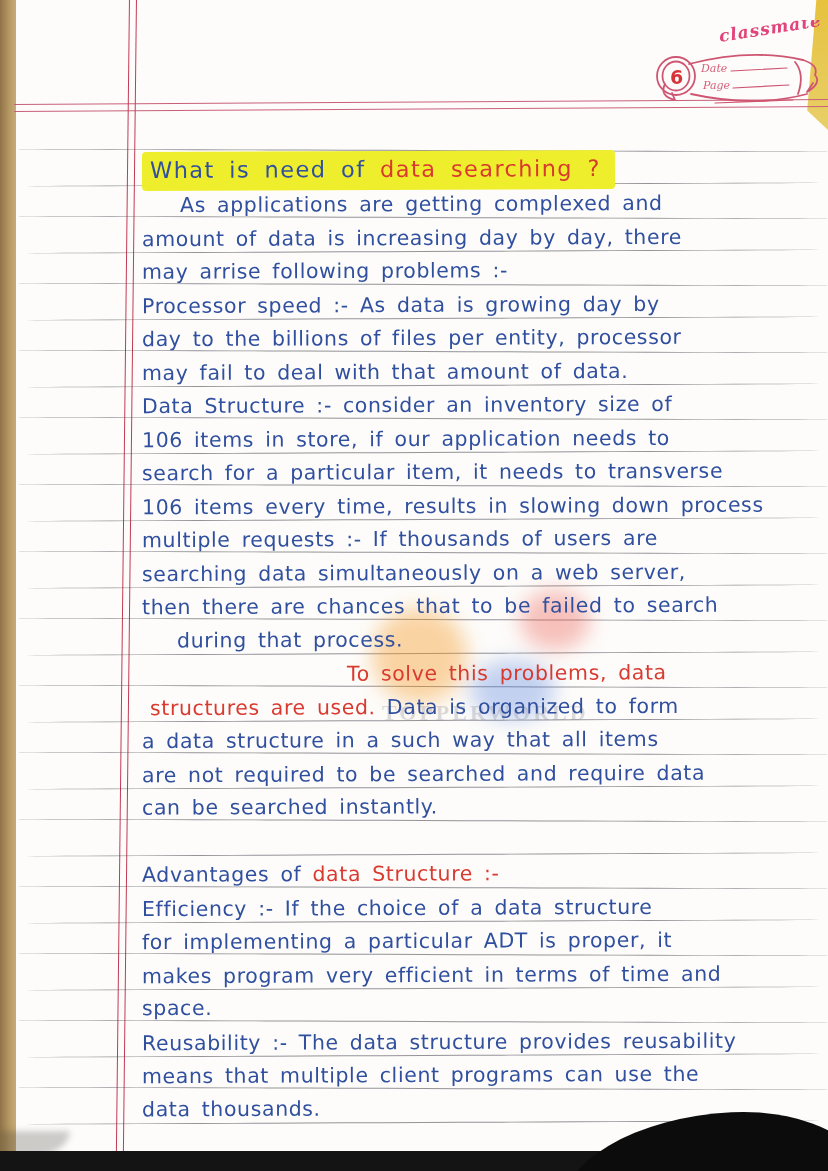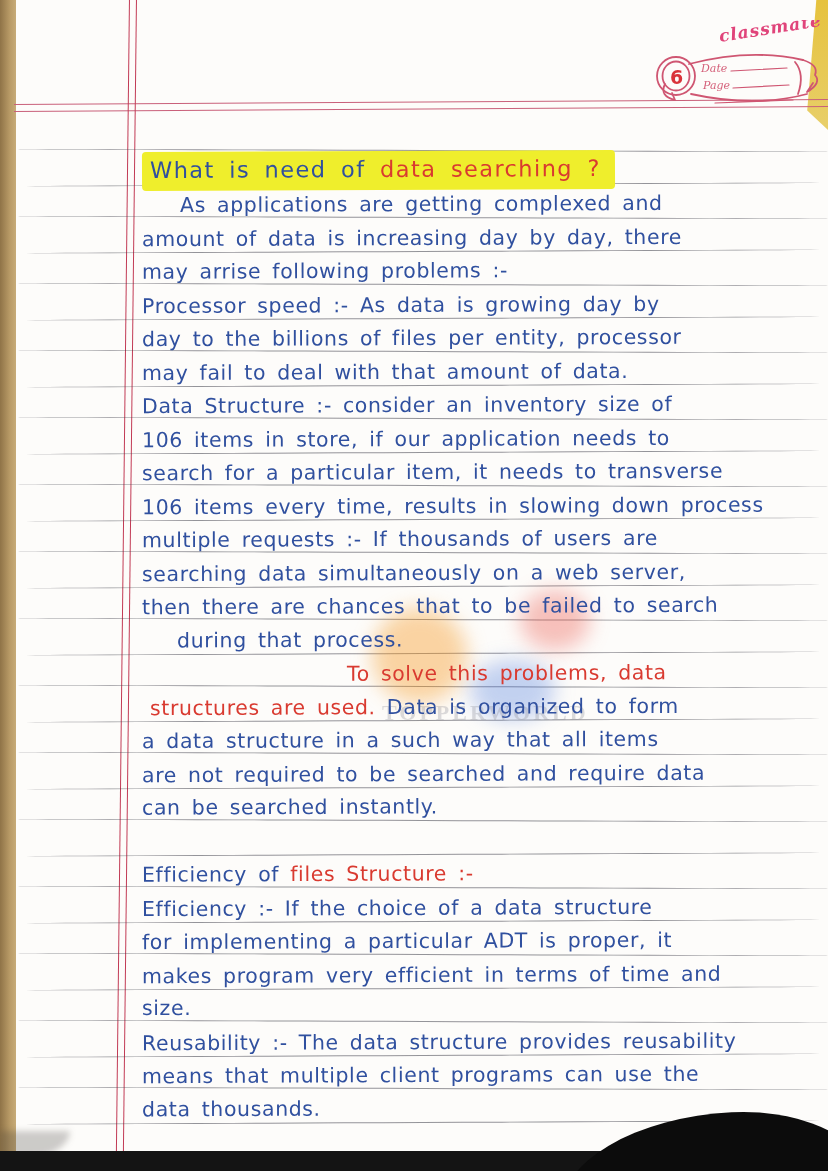--- a/index.html
+++ b/index.html
@@ -137,25 +137,25 @@
       <div class="note-line" style="top: 491.5px; left: 142px;"><span style="color: rgb(48, 80, 159);">106 items every time, results in slowing down process</span></div>
       <div class="note-line" style="top: 525px; left: 142px;"><span style="color: rgb(48, 80, 159);">multiple requests :- If thousands of users are</span></div>
       <div class="note-line" style="top: 558.5px; left: 142px;"><span style="color: rgb(48, 80, 159);">searching data simultaneously on a web server,</span></div>
       <div class="note-line" style="top: 592px; left: 142px;"><span style="color: rgb(48, 80, 159);">then there are chances that to be failed to search</span></div>
       <div class="note-line" style="top: 625.5px; left: 142px; margin-left: 35px;"><span style="color: rgb(48, 80, 159);">during that process.</span></div>
       <div class="note-line" style="top: 659px; left: 347px;"><span style="color: rgb(217, 58, 48);">To solve this problems, data</span></div>
       <div class="note-line" style="top: 692.5px; left: 150px;"><span style="color: rgb(217, 58, 48);">structures are used. </span><span style="color: rgb(48, 80, 159);">Data is organized to form</span></div>
       <div class="note-line" style="top: 726px; left: 142px;"><span style="color: rgb(48, 80, 159);">a data structure in a such way that all items</span></div>
       <div class="note-line" style="top: 759.5px; left: 142px;"><span style="color: rgb(48, 80, 159);">are not required to be searched and require data</span></div>
       <div class="note-line" style="top: 793px; left: 142px;"><span style="color: rgb(48, 80, 159);">can be searched instantly.</span></div>
-      <div class="note-line" style="top: 860px; left: 142px;"><span style="color: rgb(48, 80, 159);">Efficiency of </span><span style="color: rgb(217, 58, 48);">files Structure :-</span></div>
+      <div class="note-line" style="top: 860px; left: 142px;"><span style="color: rgb(48, 80, 159);">Advantages of </span><span style="color: rgb(217, 58, 48);">data Structure :-</span></div>
       <div class="note-line" style="top: 893.5px; left: 142px;"><span style="color: rgb(48, 80, 159);">Efficiency :- If the choice of a data structure</span></div>
       <div class="note-line" style="top: 927px; left: 142px;"><span style="color: rgb(48, 80, 159);">for implementing a particular ADT is proper, it</span></div>
       <div class="note-line" style="top: 960.5px; left: 142px;"><span style="color: rgb(48, 80, 159);">makes program very efficient in terms of time and</span></div>
-      <div class="note-line" style="top: 994px; left: 142px;"><span style="color: rgb(48, 80, 159);">size.</span></div>
+      <div class="note-line" style="top: 994px; left: 142px;"><span style="color: rgb(48, 80, 159);">space.</span></div>
       <div class="note-line" style="top: 1027.5px; left: 142px;"><span style="color: rgb(48, 80, 159);">Reusability :- The data structure provides reusability</span></div>
       <div class="note-line" style="top: 1061px; left: 142px;"><span style="color: rgb(48, 80, 159);">means that multiple client programs can use the</span></div>
       <div class="note-line" style="top: 1094.5px; left: 142px;"><span style="color: rgb(48, 80, 159);">data thousands.</span></div>
     </div>
 
   <div class="bottom-left-shade"></div>
   <div class="bottom-dark"></div>
   <div class="bottom-corner"></div>
 </div>
 

